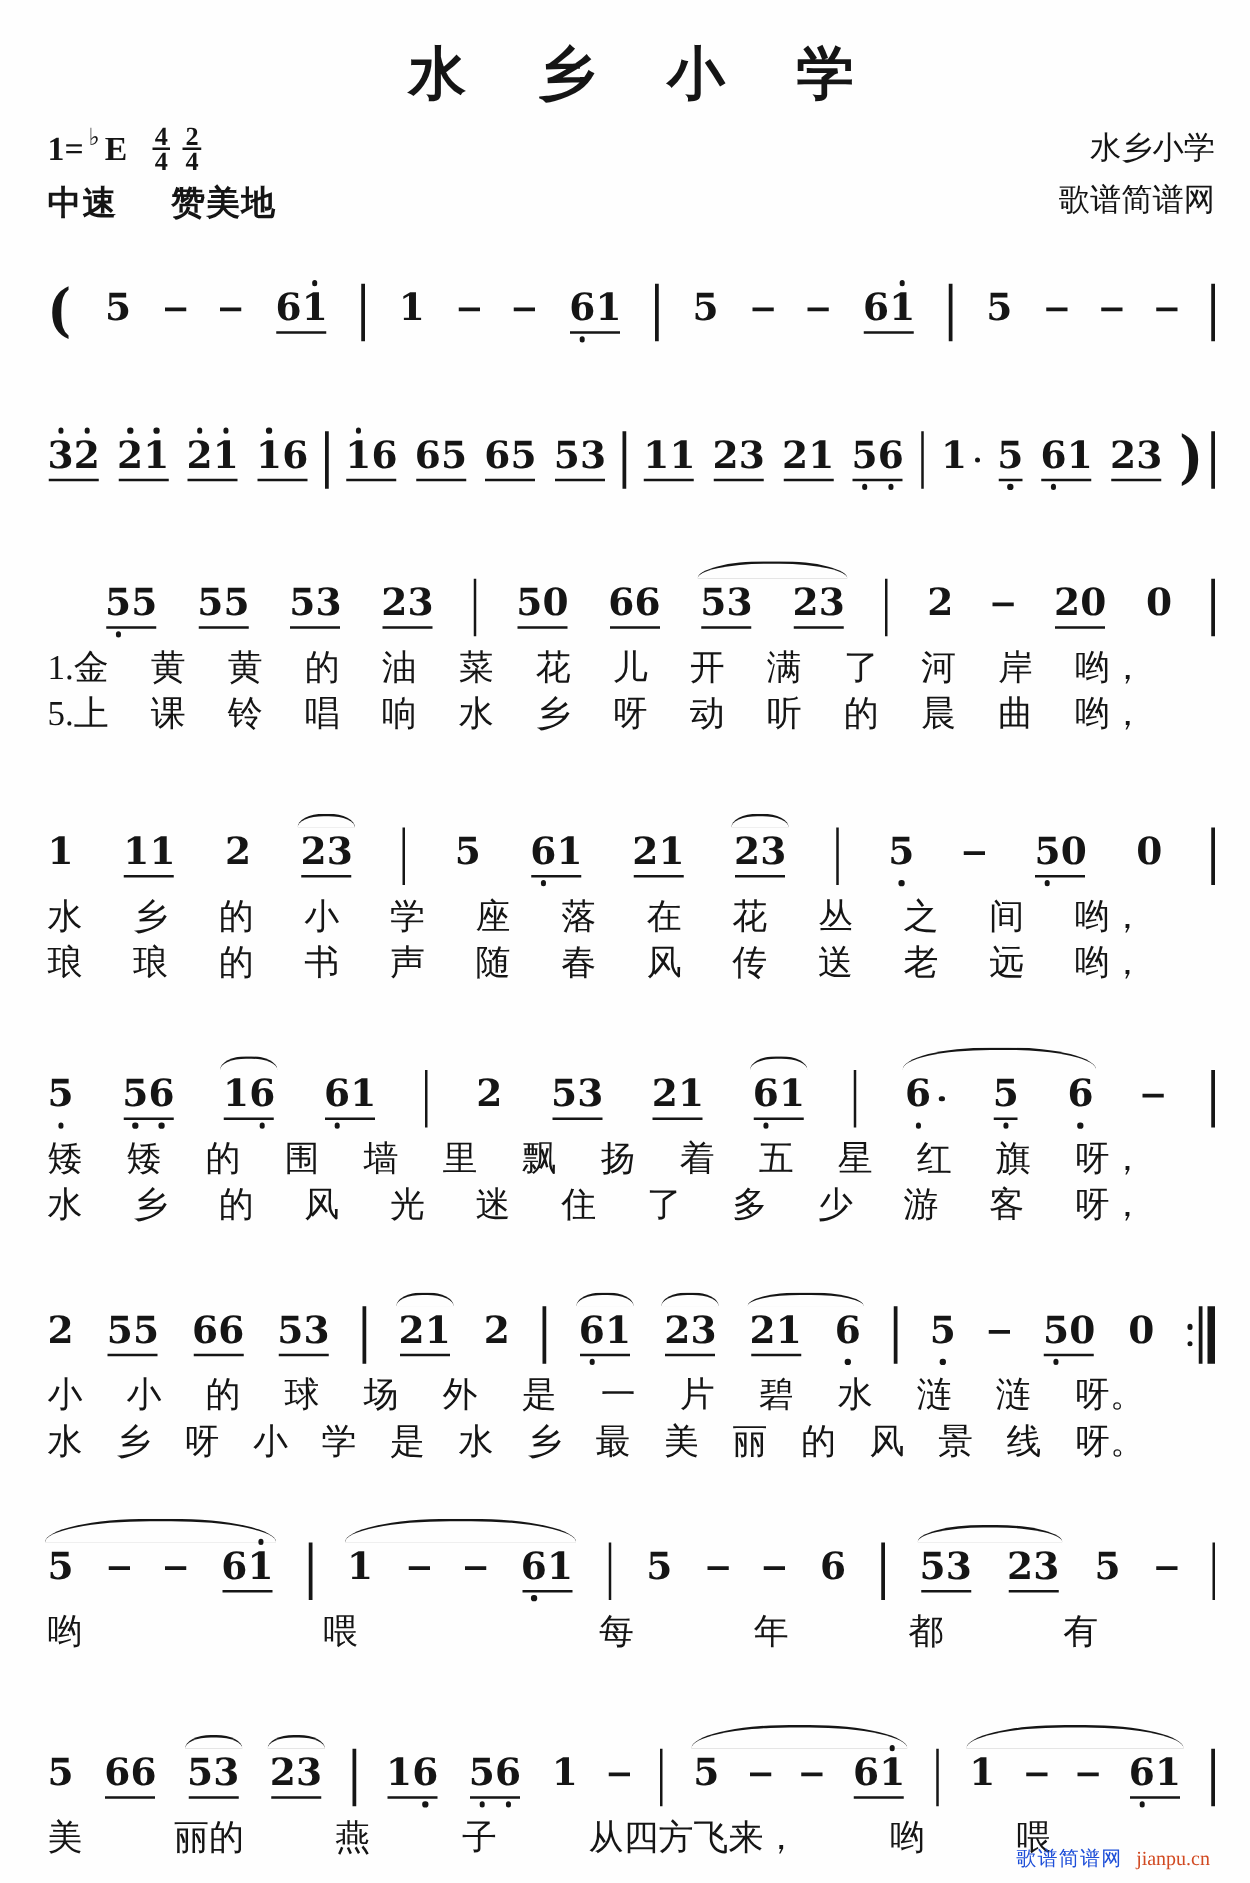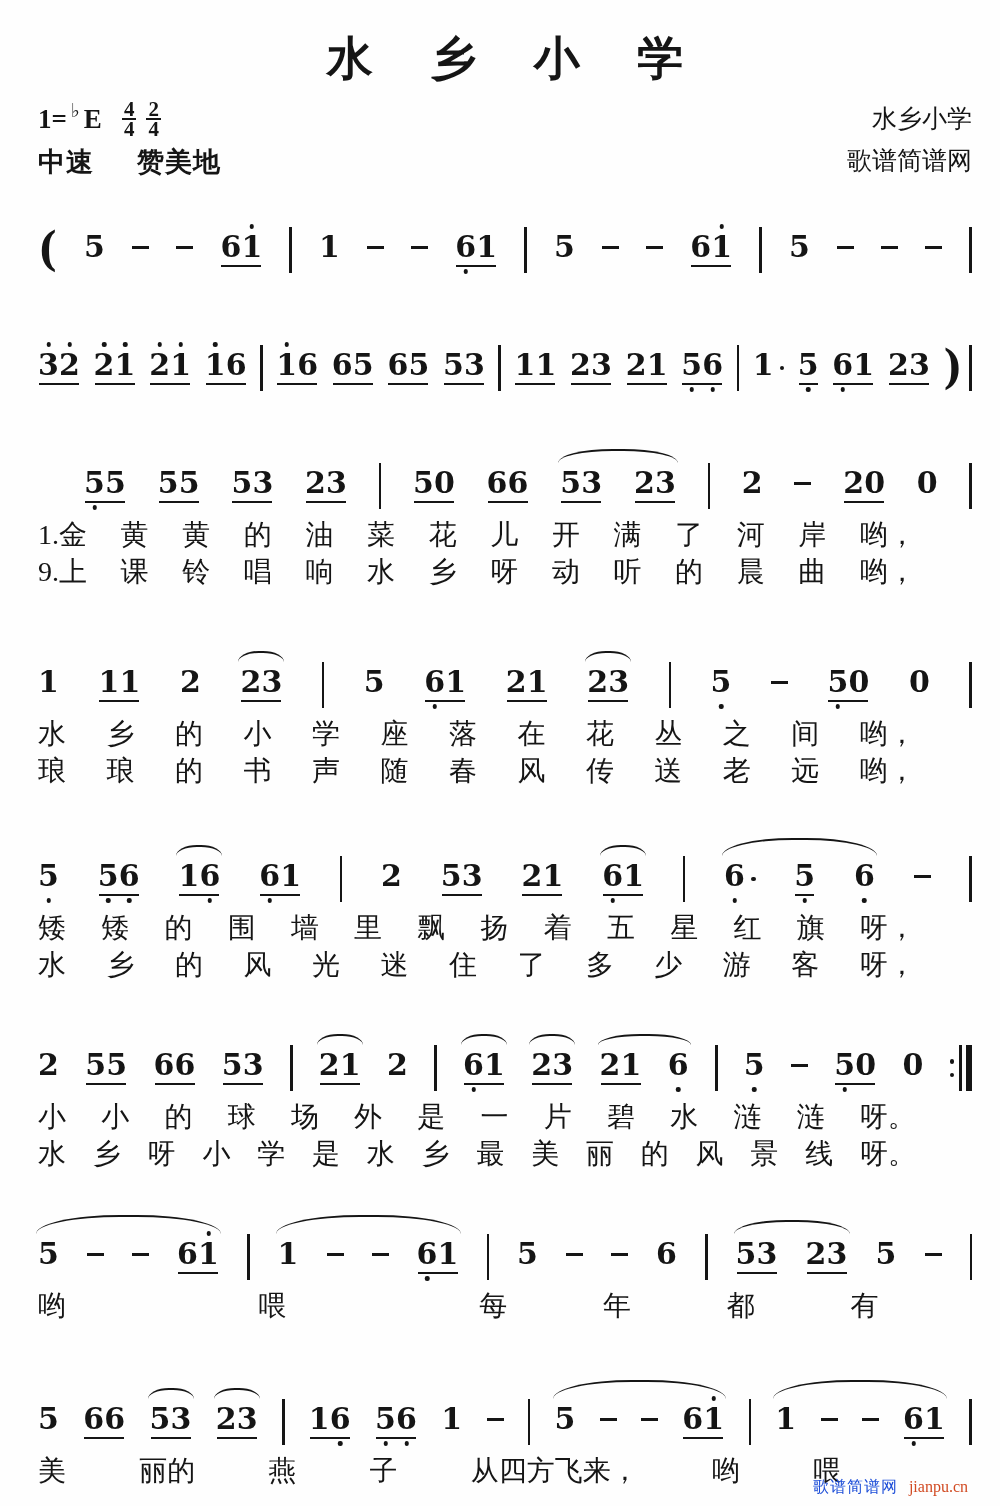--- a/index.html
+++ b/index.html
@@ -285,21 +285,21 @@
           <span>花</span>
           <span>儿</span>
           <span>开</span>
           <span>满</span>
           <span>了</span>
           <span>河</span>
           <span>岸</span>
           <span>哟，</span>
         </div>
         <div class="lyrics">
-          <span>9.上</span>
+          <span>5.上</span>
           <span>课</span>
           <span>铃</span>
           <span>唱</span>
           <span>响</span>
           <span>水</span>
           <span>乡</span>
           <span>呀</span>
           <span>动</span>
           <span>听</span>
           <span>的</span>

